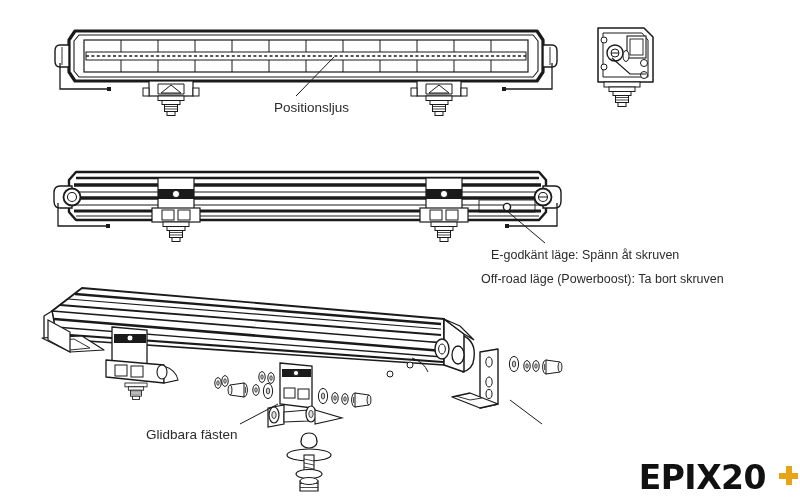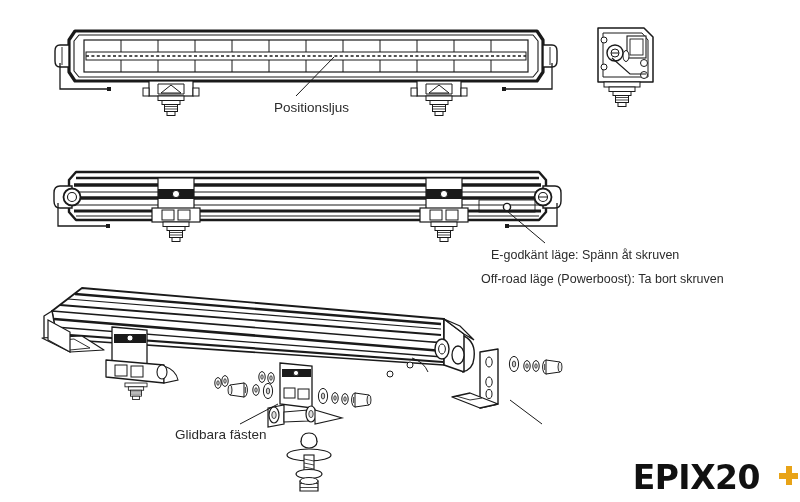--- a/index.html
+++ b/index.html
@@ -31,21 +31,21 @@
   }
   .label-callout { font-size: 13.5px; }
   .label-note { font-size: 12.5px; }
 
   #logo {
     position: absolute;
     right: 14px;
     bottom: 8px;
     display: flex;
     align-items: center;
-    gap: 18px;
+    gap: 12px;
   }
   #logo .wordmark {
     font-family: "DejaVu Sans", sans-serif;
     font-size: 33px;
     font-weight: 700;
     letter-spacing: -0.5px;
     color: #111111;
     line-height: 1;
   }
   #logo .plus {
@@ -360,21 +360,21 @@
       <use href="#washer-sm" x="213" y="381"></use>
     </g>
   </svg>
 
   <div class="label label-callout" style="left:262px; top:100px;">Positionsljus</div>
 
   <div class="label label-note" style="left:469px; top:272px;">Off-road läge (Powerboost): Ta bort skruven</div>
 
   <div class="label label-note" style="left:479px; top:248px;">E-godkänt läge: Spänn åt skruven</div>
 
-  <div class="label label-callout" style="left:163px; top:427px;">Glidbara fästen</div>
+  <div class="label label-callout" style="left:134px; top:427px;">Glidbara fästen</div>
 
 
   <div id="logo">
     <span class="wordmark">EPIX20</span>
     <span class="plus"></span>
   </div>
 
 </div>
 
 </body></html>

